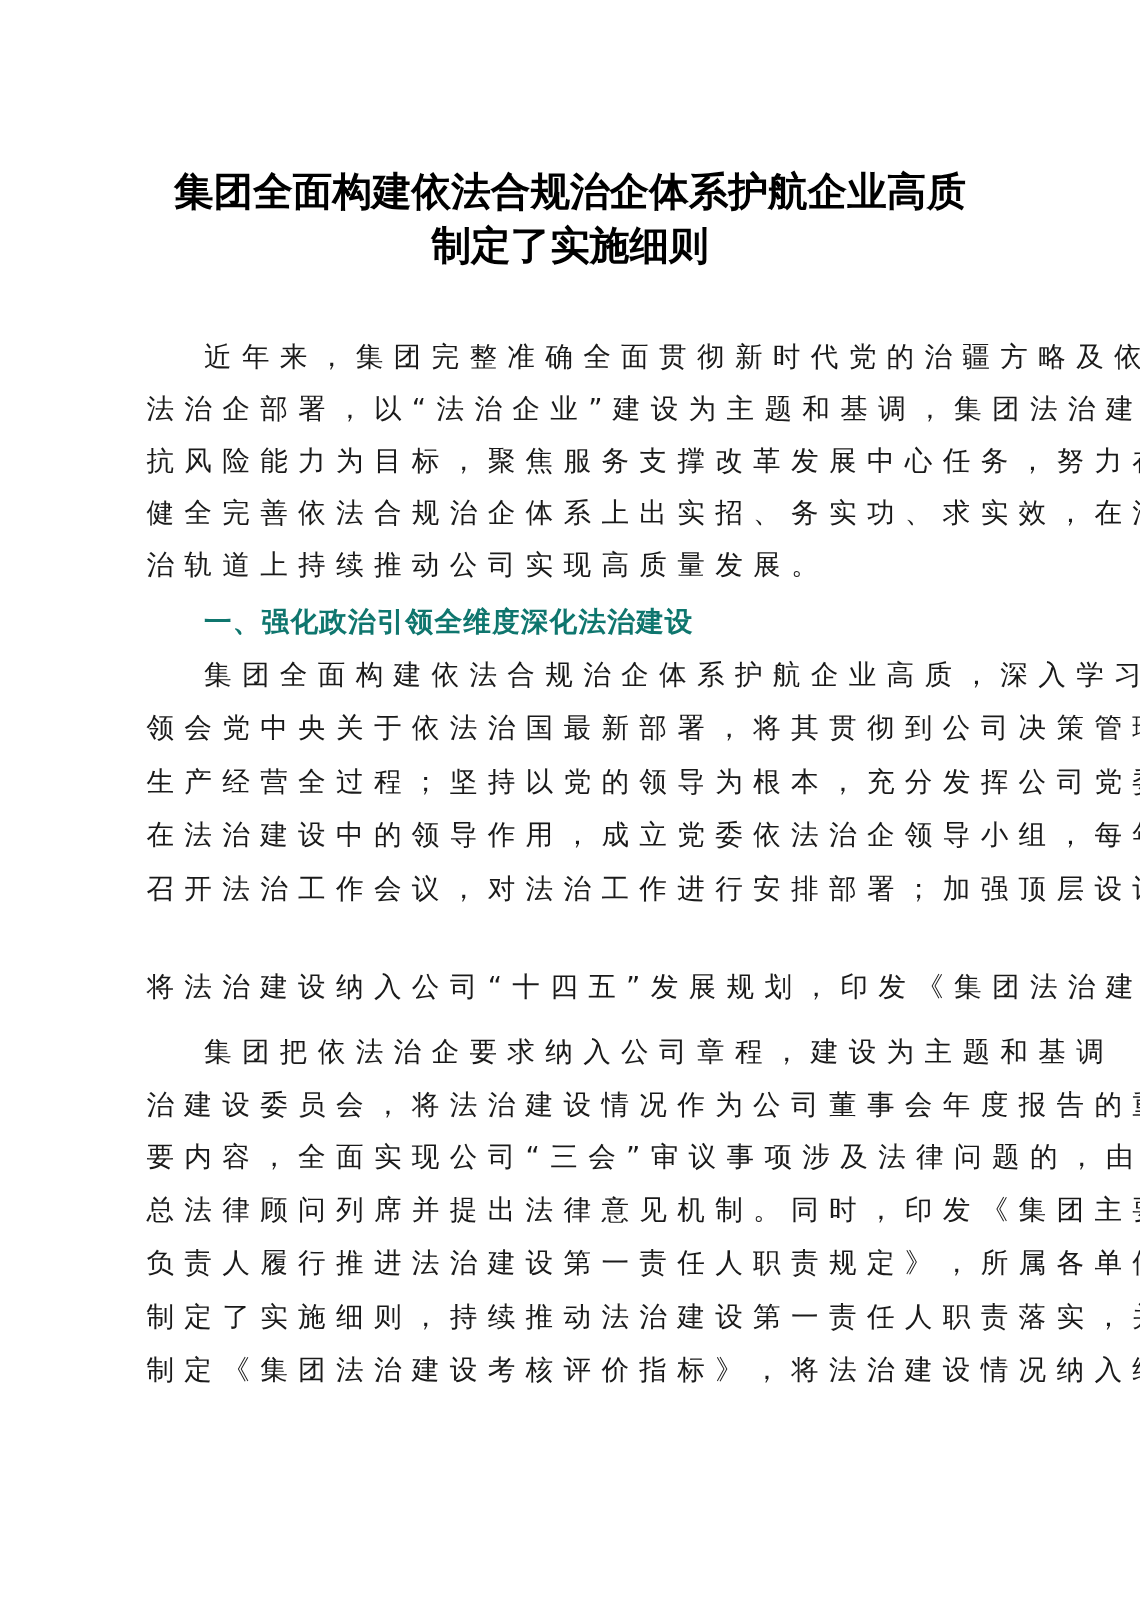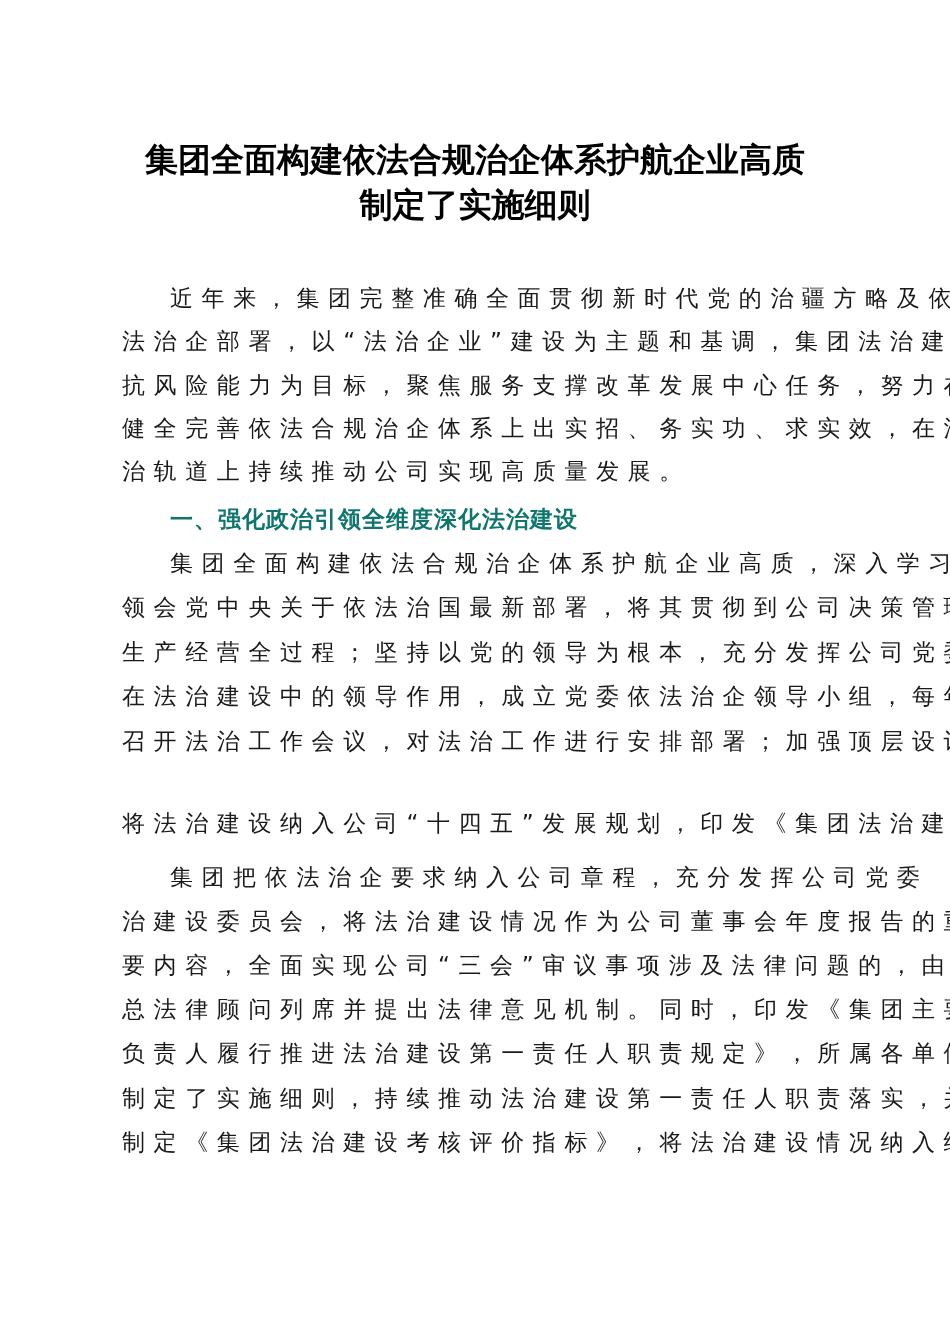--- a/index.html
+++ b/index.html
@@ -40,21 +40,21 @@
 
   <div class="heading" style="top:503px;">一、强化政治引领全维度深化法治建设</div>
 
   <div class="line" style="left:170px;top:547px;">集团全面构建依法合规治企体系护航企业高质，深入学习</div>
   <div class="line" style="top:591px;">领会党中央关于依法治国最新部署，将其贯彻到公司决策管理、</div>
   <div class="line" style="top:636px;">生产经营全过程；坚持以党的领导为根本，充分发挥公司党委</div>
   <div class="line" style="top:680px;">在法治建设中的领导作用，成立党委依法治企领导小组，每年</div>
   <div class="line" style="top:725px;">召开法治工作会议，对法治工作进行安排部署；加强顶层设计，</div>
   <div class="line" style="top:770px;margin-top:37px;">将法治建设纳入公司“十四五”发展规划，印发《集团法治建</div>
 
-  <div class="line" style="left:170px;top:861px;">集团把依法治企要求纳入公司章程，充分发挥公司党委</div>
+  <div class="line" style="left:170px;top:861px;">集团把依法治企要求纳入公司章程，建设为主题和基调</div>
   <div class="line" style="top:905px;">治建设委员会，将法治建设情况作为公司董事会年度报告的重</div>
   <div class="line" style="top:949px;">要内容，全面实现公司“三会”审议事项涉及法律问题的，由</div>
   <div class="line" style="top:993px;">总法律顾问列席并提出法律意见机制。同时，印发《集团主要</div>
   <div class="line" style="top:1037px;">负责人履行推进法治建设第一责任人职责规定》，所属各单位</div>
   <div class="line" style="top:1082px;">制定了实施细则，持续推动法治建设第一责任人职责落实，并</div>
   <div class="line" style="top:1126px;">制定《集团法治建设考核评价指标》，将法治建设情况纳入绩</div>
 
 </div>
 
 </body></html>

